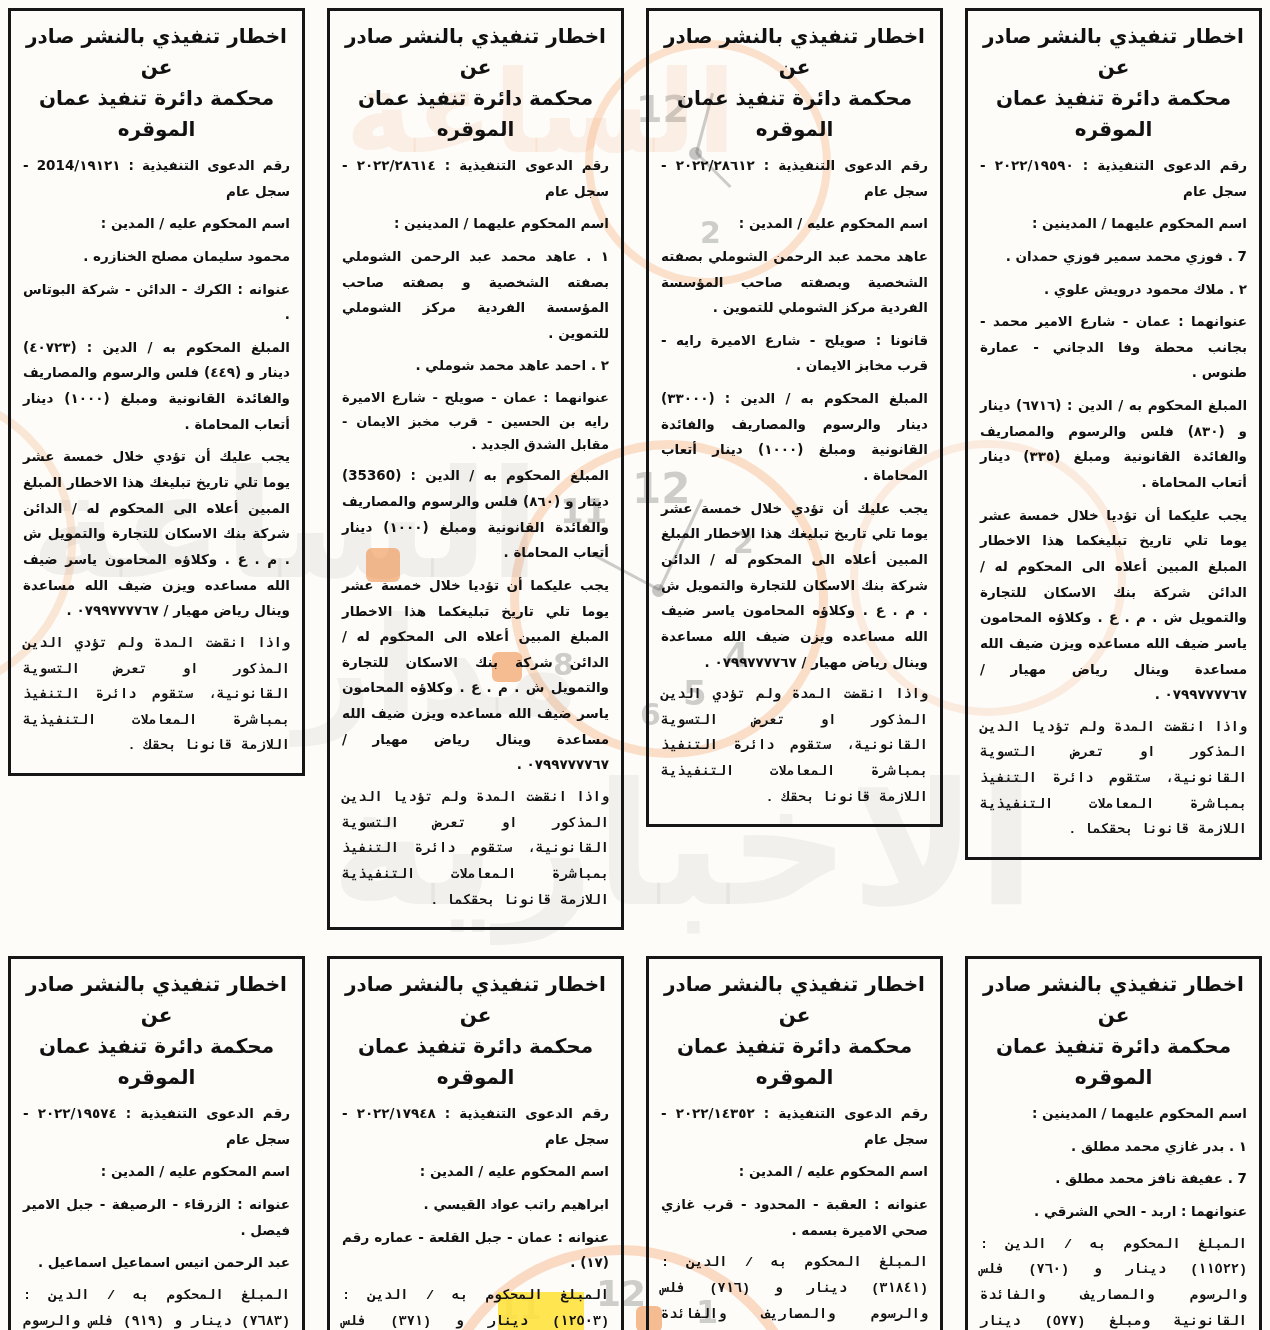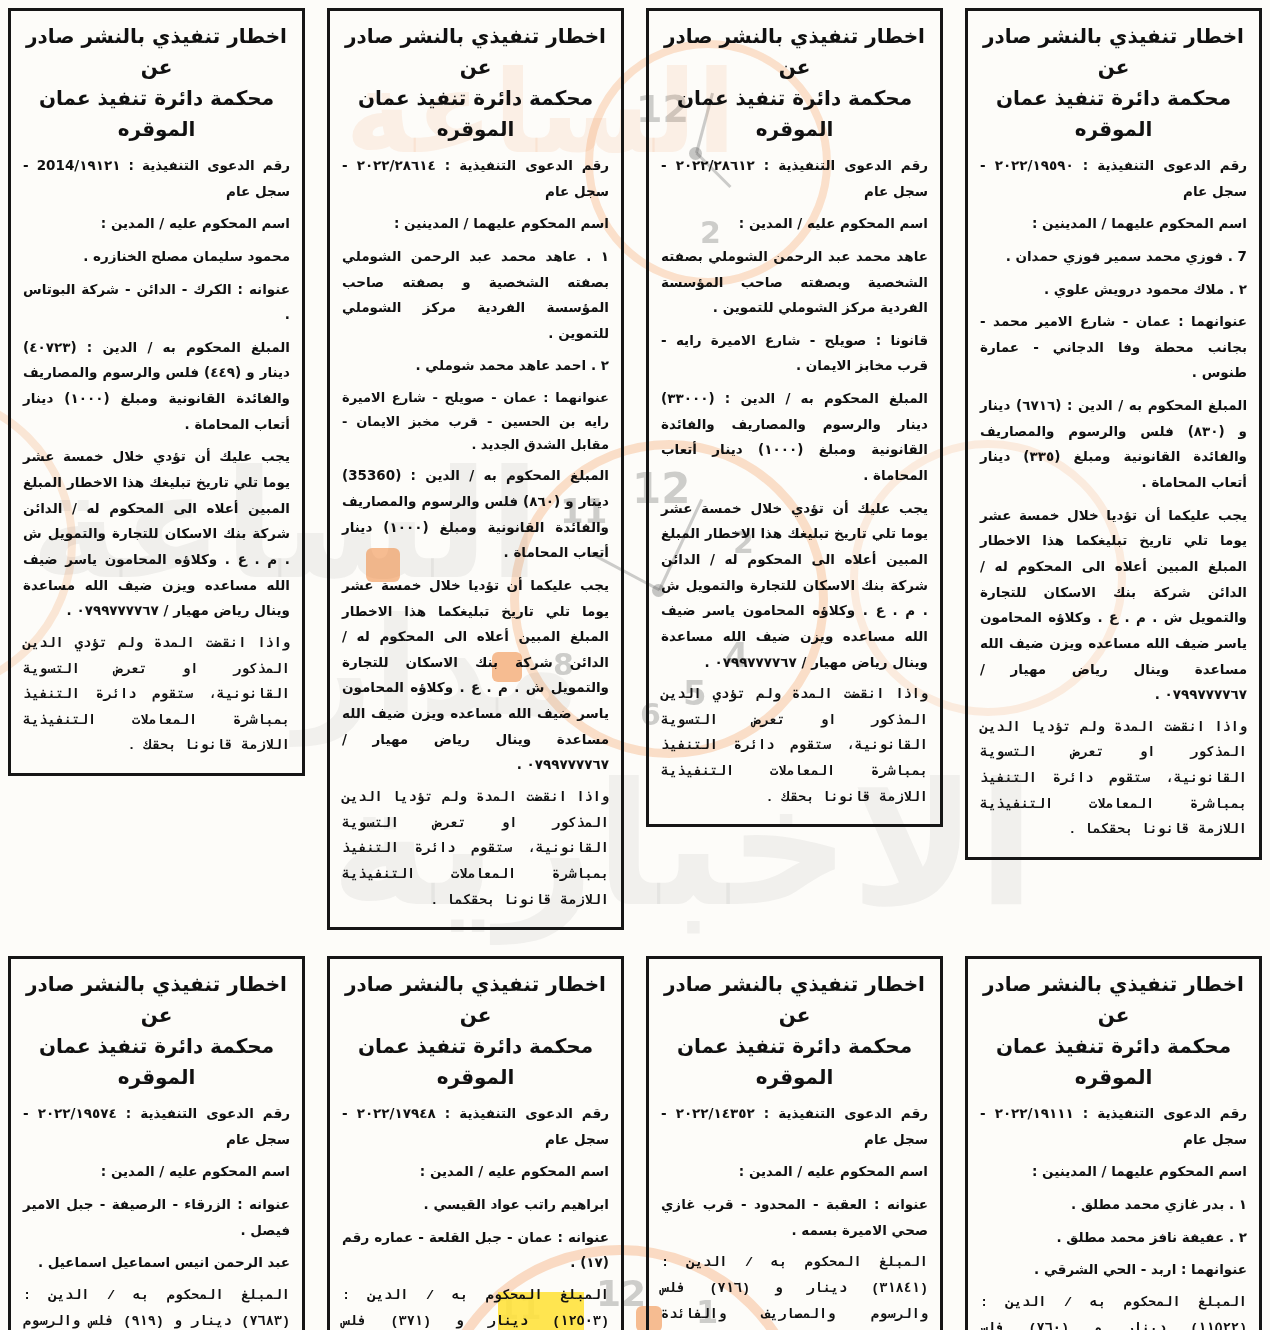--- a/index.html
+++ b/index.html
@@ -150,24 +150,23 @@
     <p class="ln">المبلغ المحكوم به / الدين : (٤٠٧٢٣) دينار و (٤٤٩) فلس والرسوم والمصاريف والفائدة القانونية ومبلغ (١٠٠٠) دينار أتعاب المحاماة .</p>
     <p class="ln">يجب عليك أن تؤدي خلال خمسة عشر يوما تلي تاريخ تبليغك هذا الاخطار المبلغ المبين أعلاه الى المحكوم له / الدائن شركة بنك الاسكان للتجارة والتمويل ش . م . ع . وكلاؤه المحامون ياسر ضيف الله مساعده ويزن ضيف الله مساعدة وينال رياض مهيار / ٠٧٩٩٧٧٧٧٦٧ .</p>
     <p class="ln">واذا انقضت المدة ولم تؤدي الدين المذكور او تعرض التسوية القانونية، ستقوم دائرة التنفيذ بمباشرة المعاملات التنفيذية اللازمة قانونا بحقك .</p>
   </article>
 
   <article class="notice">
     <h2 class="n-title">
       <span>اخطار تنفيذي بالنشر صادر عن</span><br>
       <span>محكمة دائرة تنفيذ عمان الموقره</span>
     </h2>
-    <p class="ln">رقم الدعوى التنفيذية : ٢٠٢٢/١٩١١١ - سجل عام</p>
     <p class="ln">اسم المحكوم عليهما / المدينين :</p>
     <p class="ln">١ . بدر غازي محمد مطلق .</p>
-    <p class="ln">٢ . عفيفة نافز محمد مطلق .</p>
+    <p class="ln">7 . عفيفة نافز محمد مطلق .</p>
     <p class="ln">عنوانهما : اربد - الحي الشرقي .</p>
     <p class="ln">المبلغ المحكوم به / الدين : (١١٥٢٢) دينار و (٧٦٠) فلس والرسوم والمصاريف والفائدة القانونية ومبلغ (٥٧٧) دينار أتعاب المحاماة .</p>
 
   </article>
 
   <article class="notice">
     <h2 class="n-title">
       <span>اخطار تنفيذي بالنشر صادر عن</span><br>
       <span>محكمة دائرة تنفيذ عمان الموقره</span>
     </h2>

